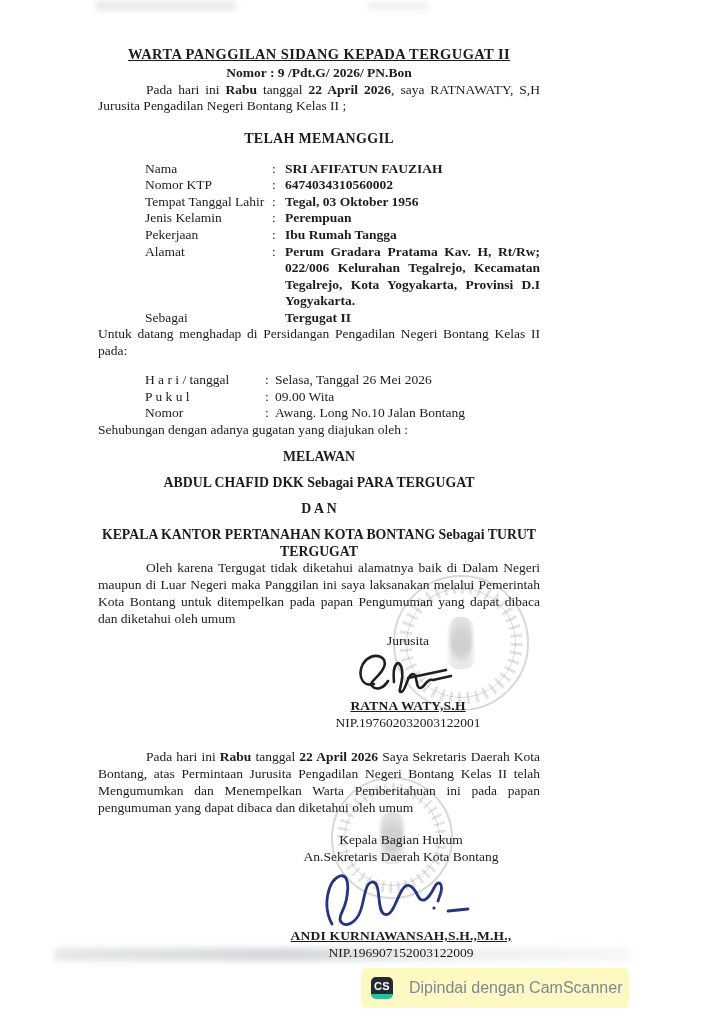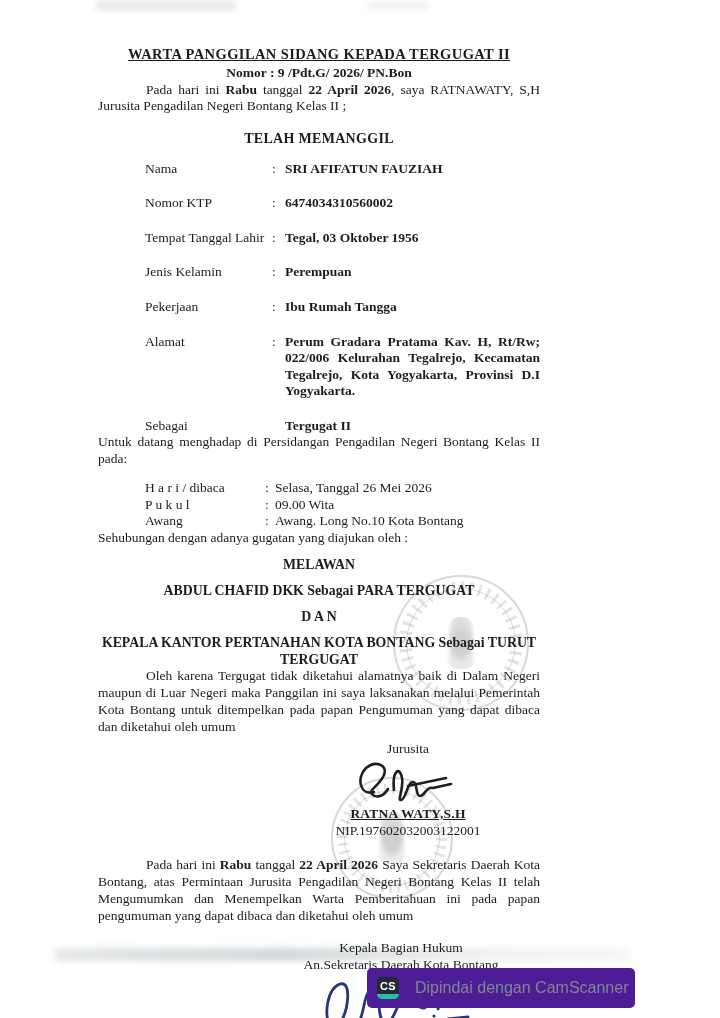--- a/index.html
+++ b/index.html
@@ -39,21 +39,21 @@
   .heading-called{
     font-weight:bold;
     font-size:14px;
     margin-top:15px;
     letter-spacing:.3px;
   }
   .person-table{
     margin:13px 0 0 47px;
     display:grid;
     grid-template-columns:127px 13px 1fr;
-    row-gap:18px;
+    row-gap:0;
     line-height:1.23;
   }
   .person-table .val{font-weight:bold;text-align:justify;}
   .attend-line{margin-top:15px;}
   .schedule-table{
     margin:12px 0 0 47px;
     display:grid;
     grid-template-columns:120px 10px 1fr;
     line-height:1.24;
   }
@@ -125,23 +125,23 @@
   
   .smudge{position:absolute;z-index:0;filter:blur(3px);}
   #smudge-top{left:96px;top:2px;width:140px;height:8px;background:rgba(205,207,209,.55);}
   #smudge-top2{left:368px;top:3px;width:60px;height:6px;background:rgba(215,216,218,.5);}
   #smudge-bottom{left:55px;top:948px;width:575px;height:13px;
     background:linear-gradient(90deg,rgba(198,203,206,.45),rgba(175,182,186,.55) 40%,rgba(205,209,211,.35) 70%,rgba(215,218,220,.25));}
   
   .cs-bar{
     position:absolute;
     z-index:3;
-    right:1px;bottom:10px;
+    right:7px;bottom:10px;
     width:268px;height:40px;
-    background:#4c1d95;
+    background:#fef9c3;
     border-radius:5px;
     display:flex;
     align-items:center;
     padding-left:10px;
     box-sizing:border-box;
     font-family:"Liberation Sans","DejaVu Sans",sans-serif;
   }
   .cs-icon{
     width:22px;height:22px;
     border-radius:5px;
@@ -219,31 +219,31 @@
       <div class="val">Perum Gradara Pratama Kav. H, Rt/Rw; 022/006 Kelurahan Tegalrejo, Kecamatan Tegalrejo, Kota Yogyakarta, Provinsi D.I Yogyakarta.</div>
 
       <div>Sebagai</div>
       <div></div>
       <div class="val">Tergugat II</div>
     </div>
 
     <p class="body-par attend-line">Untuk datang  menghadap di Persidangan Pengadilan Negeri Bontang  Kelas II pada:</p>
 
     <div class="schedule-table">
-      <div>H a r i / dibaca</div>
+      <div>H a r i / tanggal</div>
       <div>:</div>
       <div>Selasa, Tanggal 26 Mei 2026</div>
 
       <div>P u k u l</div>
       <div>:</div>
       <div>09.00 Wita</div>
 
-      <div>Awang</div>
-      <div>:</div>
-      <div>Awang. Long  No.10 Kota Bontang</div>
+      <div>Nomor</div>
+      <div>:</div>
+      <div>Awang. Long  No.10 Jalan Bontang</div>
     </div>
 
     <p class="body-par case-intro">Sehubungan dengan adanya gugatan yang diajukan oleh :</p>
 
     <div class="party-line">MELAWAN</div>
     <div class="party-line">ABDUL CHAFID DKK Sebagai PARA TERGUGAT</div>
     <div class="party-line">D A N</div>
     <div class="party-line">KEPALA KANTOR PERTANAHAN KOTA BONTANG Sebagai TURUT TERGUGAT</div>
 
     <p class="body-par indent announce">Oleh karena Tergugat tidak diketahui alamatnya baik di Dalam Negeri maupun di Luar Negeri maka Panggilan ini saya laksanakan melalui Pemerintah Kota Bontang untuk ditempelkan pada papan Pengumuman yang dapat dibaca dan diketahui oleh umum</p>

